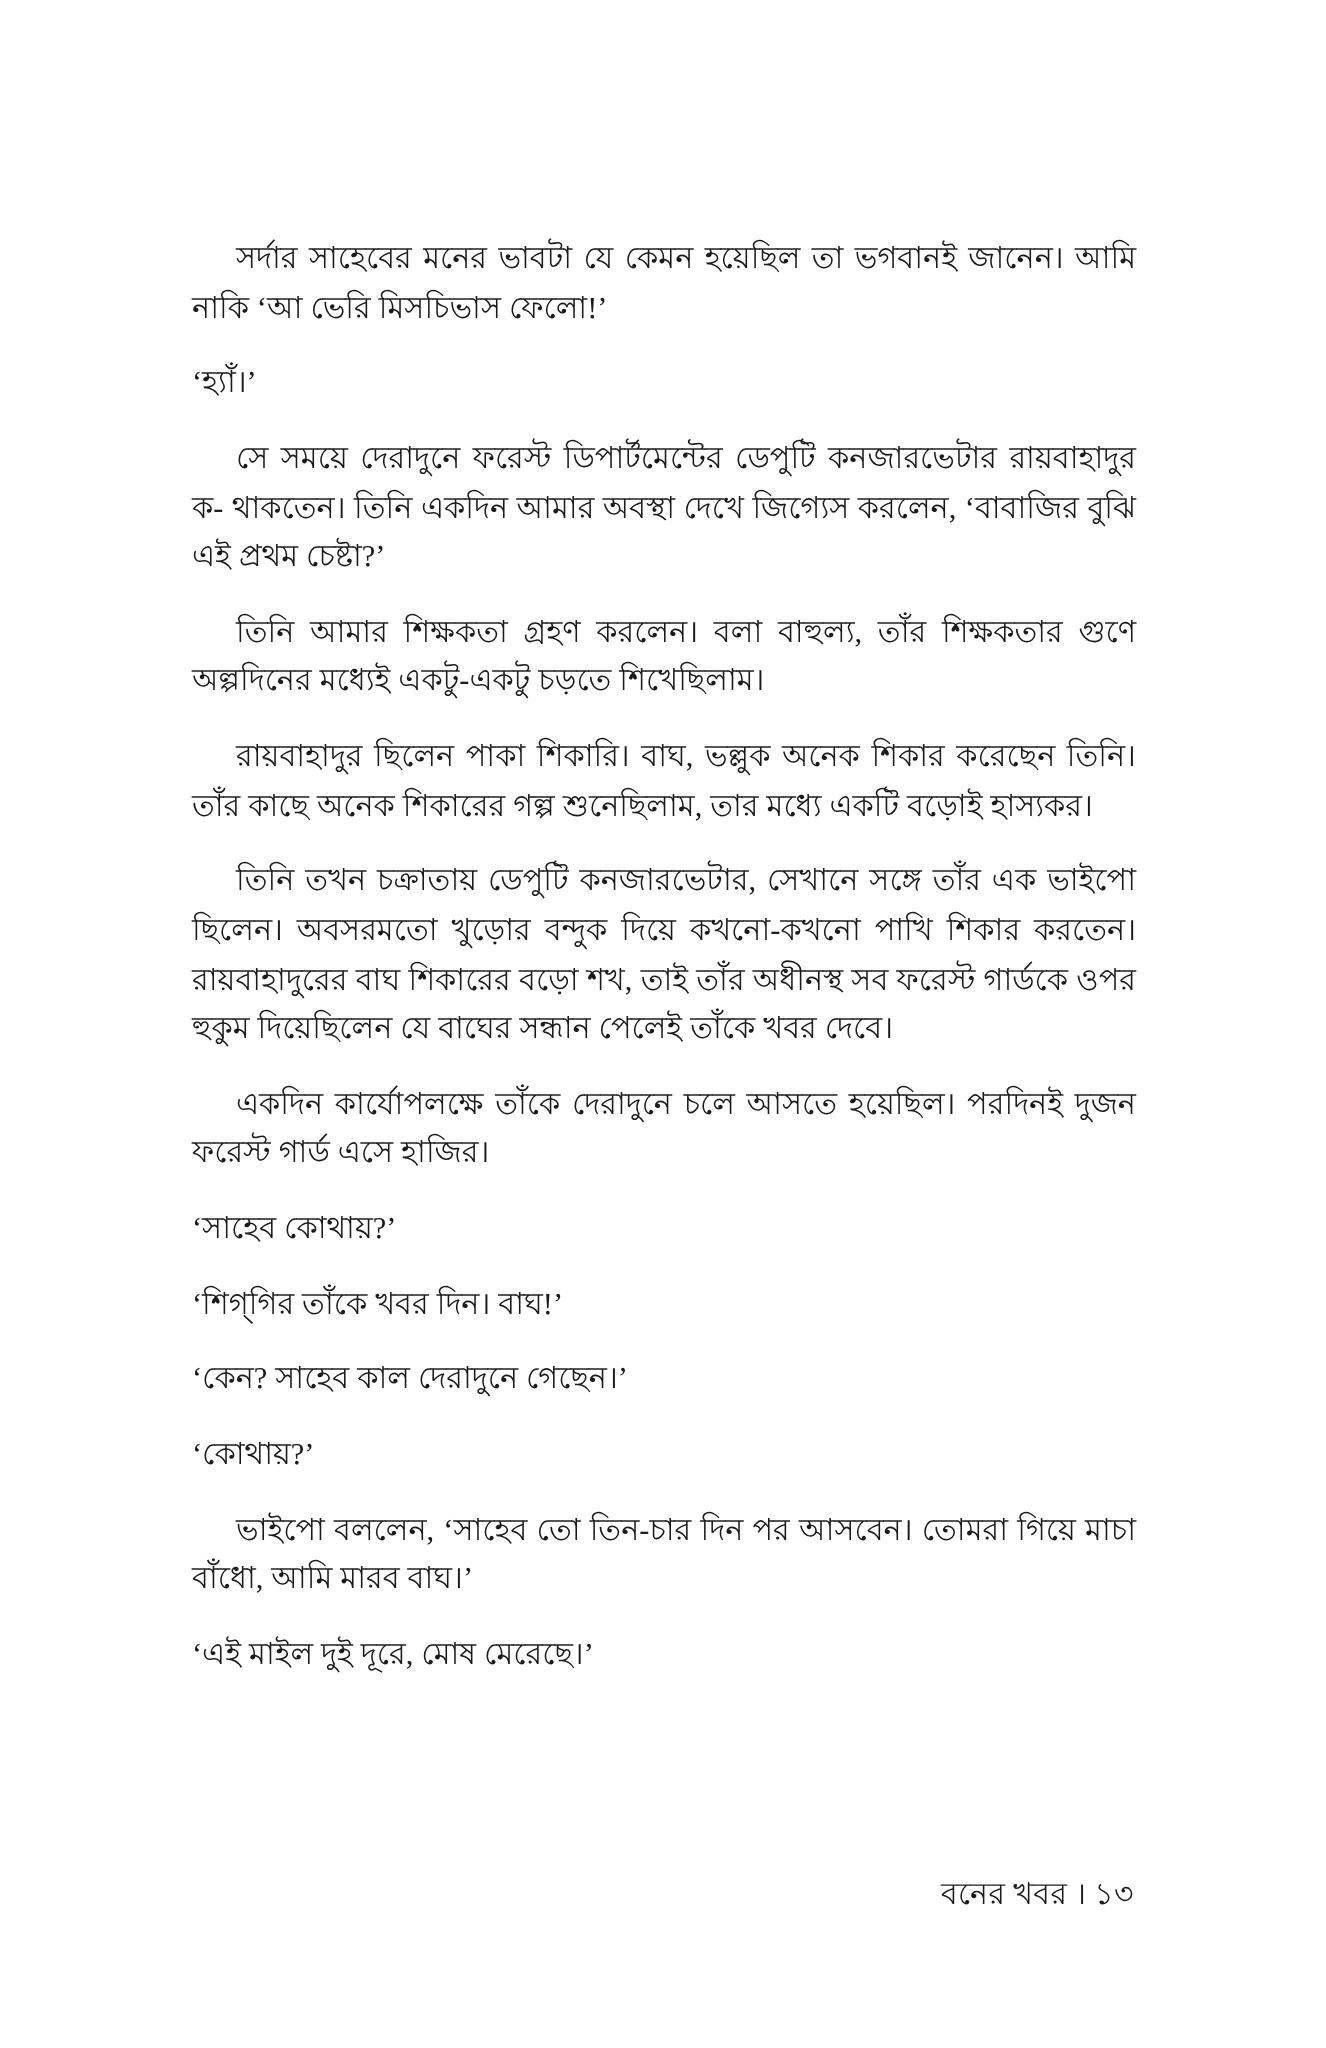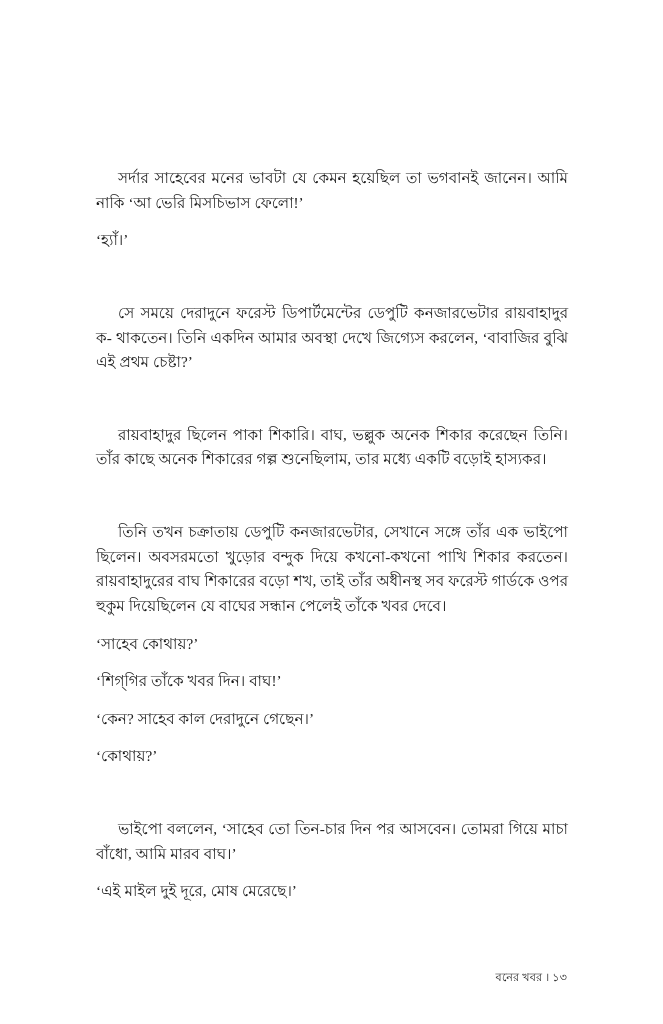--- a/index.html
+++ b/index.html
@@ -30,47 +30,48 @@
   .para {
     margin: 0 0 13px 0;
     font-size: 15.2px;
     line-height: 1.62;
     text-align: justify;
     text-justify: inter-word;
     word-spacing: 0.2px;
   }
   .para.indent {
     text-indent: 22px;
-    margin-top: 48px;
   }
   .para.dialogue {
     text-indent: 0;
     margin-bottom: 13px;
   }
   .footer {
     position: absolute;
     right: 96px;
-    bottom: 36px;
-    font-size: 11px;
+    bottom: 64px;
+    font-size: 15px;
     letter-spacing: 0.2px;
     color: #1a1a1a;
     white-space: nowrap;
   }
 </style>
 </head>
 <body>
 
 <div class="page">
   <div class="content">
 
     <p class="para indent">সর্দার সাহেবের মনের ভাবটা যে কেমন হয়েছিল তা ভগবানই জানেন। আমি নাকি ‘আ ভেরি মিসচিভাস ফেলো!’</p>
     <p class="para dialogue">‘হ্যাঁ।’</p>
     <p class="para indent">সে সময়ে দেরাদুনে ফরেস্ট ডিপার্টমেন্টের ডেপুটি কনজারভেটার রায়বাহাদুর ক- থাকতেন। তিনি একদিন আমার অবস্থা দেখে জিগ্যেস করলেন, ‘বাবাজির বুঝি এই প্রথম চেষ্টা?’</p>
+    <p class="para indent">তিনি আমার শিক্ষকতা গ্রহণ করলেন। বলা বাহুল্য, তাঁর শিক্ষকতার গুণে অল্পদিনের মধ্যেই একটু-একটু চড়তে শিখেছিলাম।</p>
     <p class="para indent">রায়বাহাদুর ছিলেন পাকা শিকারি। বাঘ, ভল্লুক অনেক শিকার করেছেন তিনি। তাঁর কাছে অনেক শিকারের গল্প শুনেছিলাম, তার মধ্যে একটি বড়োই হাস্যকর।</p>
     <p class="para indent">তিনি তখন চক্রাতায় ডেপুটি কনজারভেটার, সেখানে সঙ্গে তাঁর এক ভাইপো ছিলেন। অবসরমতো খুড়োর বন্দুক দিয়ে কখনো-কখনো পাখি শিকার করতেন। রায়বাহাদুরের বাঘ শিকারের বড়ো শখ, তাই তাঁর অধীনস্থ সব ফরেস্ট গার্ডকে ওপর হুকুম দিয়েছিলেন যে বাঘের সন্ধান পেলেই তাঁকে খবর দেবে।</p>
+    <p class="para indent">একদিন কার্যোপলক্ষে তাঁকে দেরাদুনে চলে আসতে হয়েছিল। পরদিনই দুজন ফরেস্ট গার্ড এসে হাজির।</p>
     <p class="para dialogue">‘সাহেব কোথায়?’</p>
     <p class="para dialogue">‘শিগ্‌গির তাঁকে খবর দিন। বাঘ!’</p>
     <p class="para dialogue">‘কেন? সাহেব কাল দেরাদুনে গেছেন।’</p>
     <p class="para dialogue">‘কোথায়?’</p>
     <p class="para indent">ভাইপো বললেন, ‘সাহেব তো তিন-চার দিন পর আসবেন। তোমরা গিয়ে মাচা বাঁধো, আমি মারব বাঘ।’</p>
     <p class="para dialogue">‘এই মাইল দুই দূরে, মোষ মেরেছে।’</p>
 
   </div>
   <div class="footer">বনের খবর । ১৩</div>
 </div>

